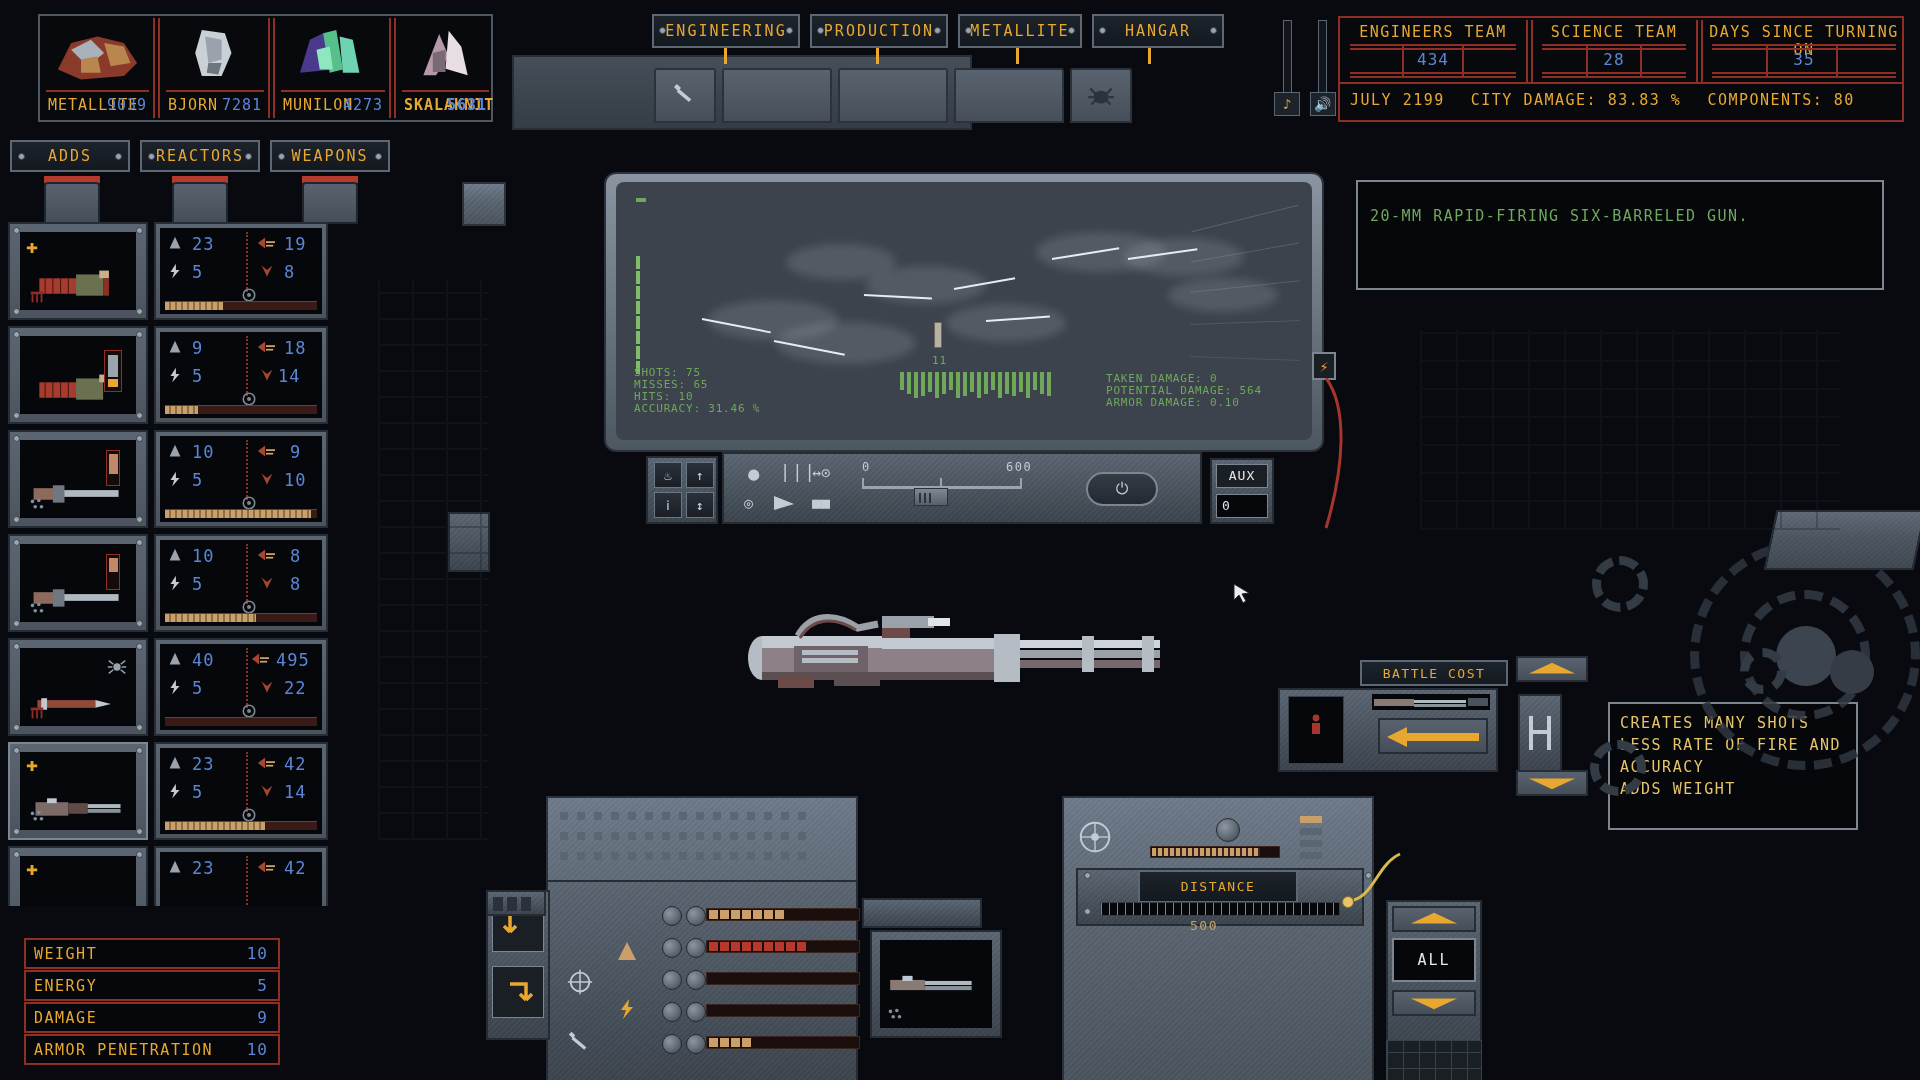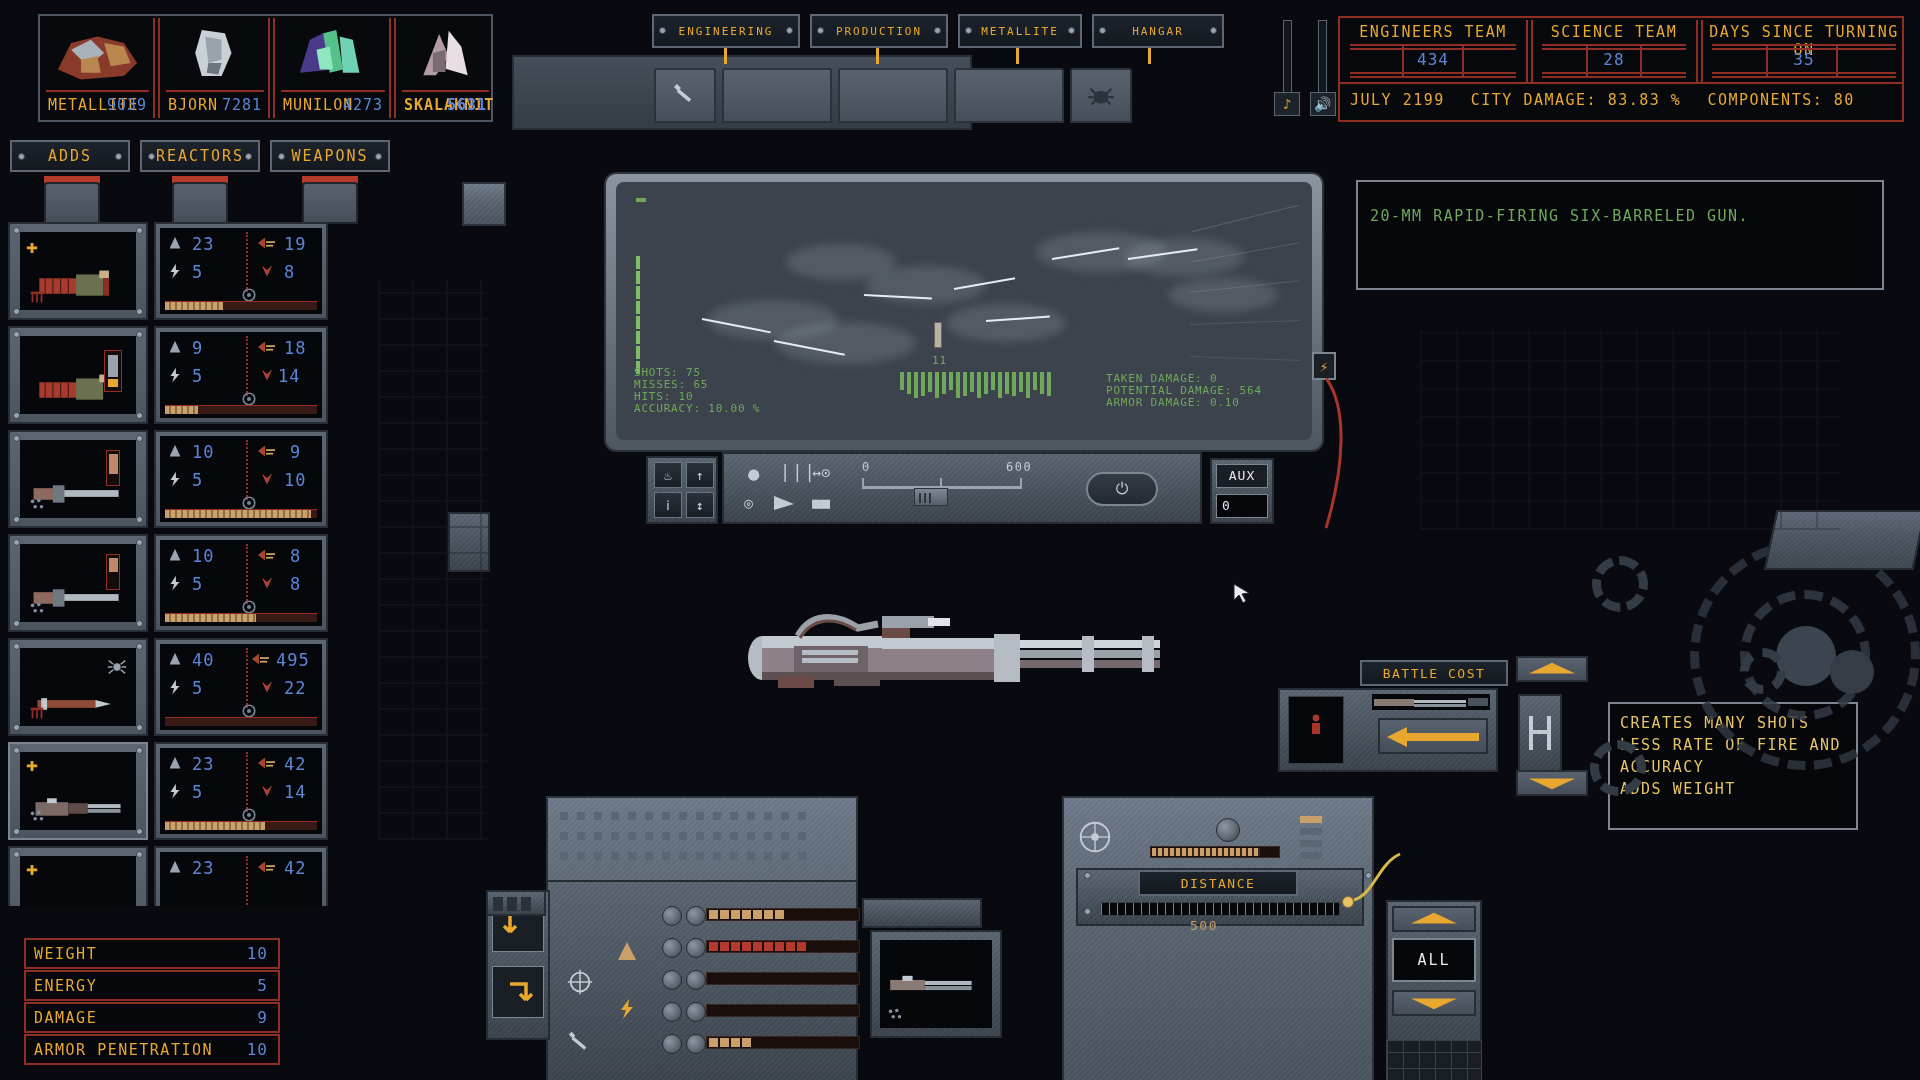--- a/index.html
+++ b/index.html
@@ -32,21 +32,21 @@
             background:#07090d; border:2px solid #4e5862; }
   .rescell { position:absolute; top:0; height:104px; }
   .resdiv { position:absolute; top:2px; width:2px; height:100px; background:#8f2e24; }
   .resicon { position:absolute; left:0; right:0; top:4px; height:66px; }
   .resname { position:absolute; bottom:6px; left:6px; font-size:15px; letter-spacing:1px; }
   .resval  { position:absolute; bottom:6px; right:6px; font-size:15px; letter-spacing:1px; }
   .resline { position:absolute; left:4px; right:4px; bottom:28px; height:2px; background:#8f2e24; }
   .navtab { position:absolute; top:14px; height:34px;
             background:linear-gradient(180deg,#1d232b,#141920);
             border:2px solid #5d6874; display:flex; align-items:center; justify-content:center; }
-  .navtab span { font-size:11px; letter-spacing:2px; }
+  .navtab span { font-size:15px; letter-spacing:2px; }
   .navtab .screw { position:absolute; width:7px; height:7px; border-radius:50%;
                    background:#9aa4ae; border:1px solid #3a424b; top:50%; margin-top:-4px; }
   .navtab .screw.l { left:5px; } .navtab .screw.r { right:5px; }
   .navstem { position:absolute; width:3px; height:16px; background:#e8a830; top:48px; }
 
   .btnslot { position:absolute; top:68px; height:55px; border:2px solid #2b323b;
              background:linear-gradient(180deg,#59636f,#464f59); border-radius:3px 3px 0 0;}
   .toolbg { position:absolute; left:512px; top:55px; width:460px; height:75px;
             background:linear-gradient(180deg,#464f59,#343c45); border:2px solid #272e36; }
 
@@ -756,21 +756,21 @@
           <div style="width:4px;height:20px;background:#6fa85a;"></div>
         <div style="width:4px;height:26px;background:#6fa85a;"></div>
           <div style="width:4px;height:18px;background:#6fa85a;"></div>
         <div style="width:4px;height:22px;background:#6fa85a;"></div>
           <div style="width:4px;height:24px;background:#6fa85a;"></div>
       </div>
 
       <div class="simtext" style="left:18px;top:184px;">SHOTS: 75</div>
       <div class="simtext" style="left:18px;top:196px;">MISSES: 65</div>
       <div class="simtext" style="left:18px;top:208px;">HITS: 10</div>
-      <div class="simtext" style="left:18px;top:220px;">ACCURACY: 10.00 %</div>
+      <div class="simtext" style="left:18px;top:220px;">ACCURACY: 31.46 %</div>
 
       <div class="simtext" style="left:490px;top:190px;">TAKEN DAMAGE: 0</div>
       <div class="simtext" style="left:490px;top:202px;">POTENTIAL DAMAGE: 564</div>
       <div class="simtext" style="left:490px;top:214px;">ARMOR DAMAGE: 0.10</div>
 
       <div style="position:absolute;right:12px;top:36px;width:110px;height:1px;background:rgba(200,190,160,.25);transform:rotate(-14deg);"></div>
       <div style="position:absolute;right:12px;top:70px;width:110px;height:1px;background:rgba(200,190,160,.22);transform:rotate(-10deg);"></div>
       <div style="position:absolute;right:12px;top:104px;width:110px;height:1px;background:rgba(200,190,160,.2);transform:rotate(-6deg);"></div>
       <div style="position:absolute;right:12px;top:140px;width:110px;height:1px;background:rgba(200,190,160,.18);transform:rotate(-2deg);"></div>
       <div style="position:absolute;right:12px;top:176px;width:110px;height:1px;background:rgba(200,190,160,.15);transform:rotate(2deg);"></div>
@@ -1073,21 +1073,21 @@
     <div style="position:absolute;left:1px;top:1px;width:108px;height:8px;background-image:repeating-linear-gradient(90deg,#c9a06a 0 4px,#3a2420 4px 6px);"></div>
   </div>
   <div style="position:absolute;left:1300px;top:816px;">
     <div style="width:22px;height:7px;background:#c9a06a;margin-bottom:5px;"></div>
     <div style="width:22px;height:7px;background:#5b6673;margin-bottom:5px;"></div>
     <div style="width:22px;height:7px;background:#5b6673;margin-bottom:5px;"></div>
     <div style="width:22px;height:7px;background:#5b6673;"></div>
   </div>
 
   <div class="metal-dark" style="position:absolute;left:1076px;top:868px;width:288px;height:58px;"></div>
-  <div class="bcost" style="left:1138px;top:870px;width:160px;height:26px;">
+  <div class="bcost" style="left:1138px;top:870px;width:160px;height:33px;">
     <span class="lbl amber">DISTANCE</span>
   </div>
   <div class="screw2" style="left:1084px;top:872px;"></div>
     <div class="screw2" style="right:548px;top:872px;"></div>
   <div class="screw2" style="left:1084px;top:908px;"></div>
   <div style="position:absolute;left:1100px;top:902px;width:240px;height:14px;background:#05070b;border:1px solid #394049;
               background-image:repeating-linear-gradient(90deg,#7b8691 0 1px,transparent 1px 8px);"></div>
   <div class="lbl" style="position:absolute;left:1190px;top:918px;color:#c9a06a;font-size:13px;">500</div>
   <div style="position:absolute;left:1342px;top:896px;width:12px;height:12px;border-radius:50%;background:#e8c46a;border:1px solid #8a6a2a;"></div>
   <svg width="70" height="100" style="position:absolute;left:1348px;top:844px;">

